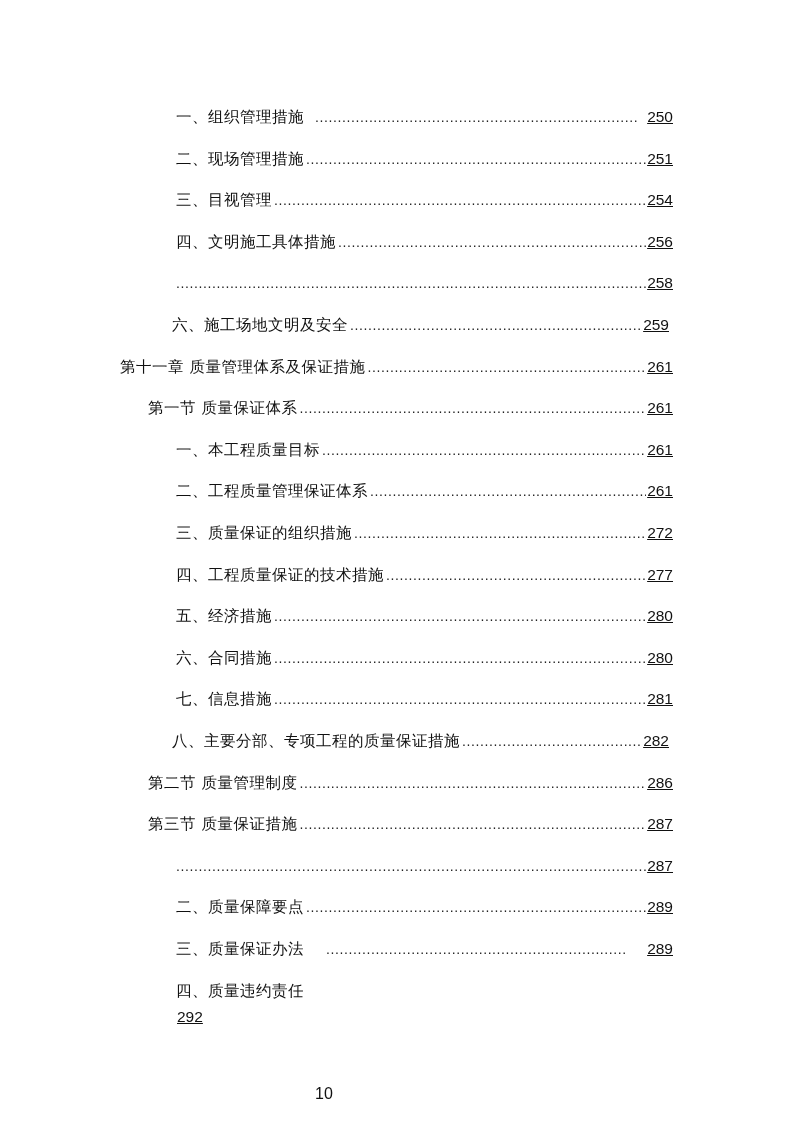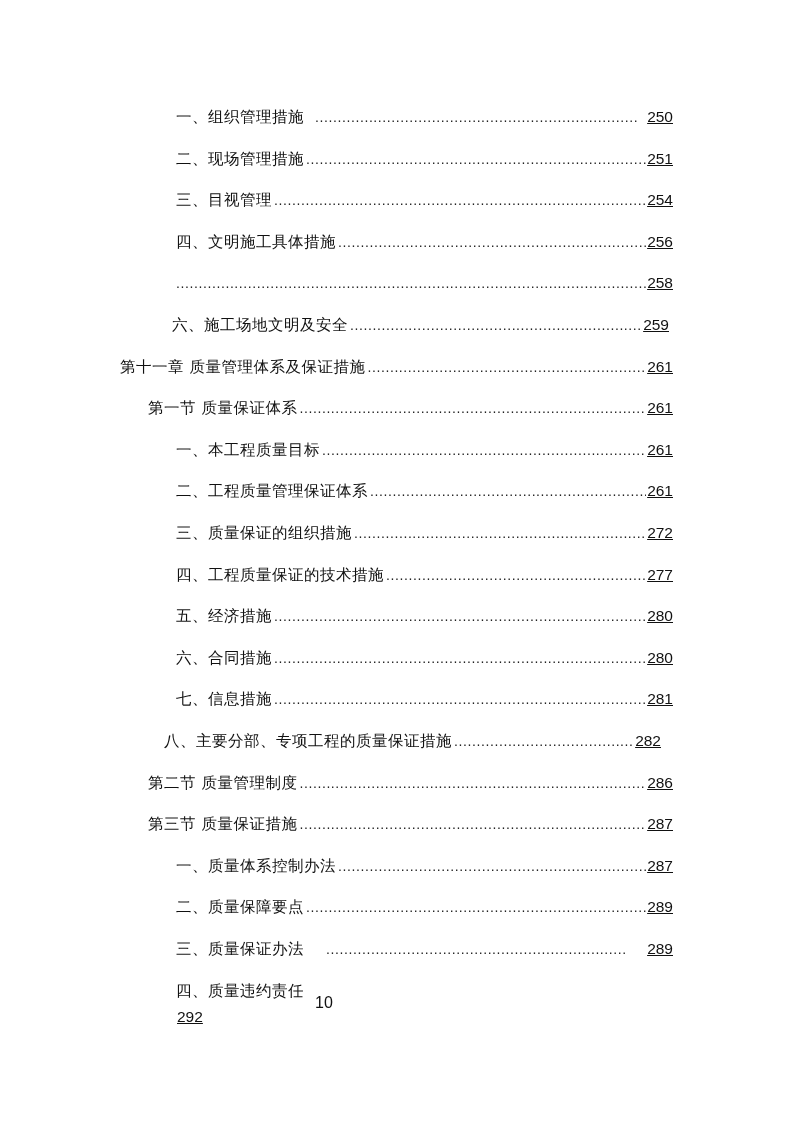--- a/index.html
+++ b/index.html
@@ -6,21 +6,21 @@
   body { width: 793px; height: 1122px; position: relative; overflow: hidden;
          font-family: "DejaVu Sans", "Liberation Sans", sans-serif; color: #111; }
   .toc { position: absolute; left: 0; top: 104px; width: 793px; }
   .row { position: absolute; left: 0; height: 26px; display: flex; align-items: baseline;
          font-size: 15.5px; line-height: 26px; white-space: nowrap; }
   .row .label { flex: 0 0 auto; padding-right: 2px; letter-spacing: 0.5px; }
   .row .leader { flex: 1 1 auto; overflow: hidden; color: #222;
                  font-family: "Liberation Sans", sans-serif; font-size: 14px; letter-spacing: 0.6px; }
   .row .leader::before { content: "........................................................................................................................................................................................................"; }
   .row .page { flex: 0 0 auto; font-family: "Liberation Sans", sans-serif; font-size: 15.5px; padding-left: 1px; text-decoration: underline; }
-  .footer { position: absolute; top: 994px; left: 0; width: 648px; text-align: center;
+  .footer { position: absolute; top: 1085px; left: 0; width: 648px; text-align: center;
             font-family: "Liberation Sans", sans-serif; font-size: 16px; }
 </style>
 </head>
 <body>
 
 <div class="toc">
   <div class="row" style="top:0px;left:176px;width:497px;gap:9px;">
     <span class="label">一、组织管理措施</span>
     <span class="leader"></span>
     <span class="page">250</span>
@@ -87,37 +87,36 @@
   <div class="row" style="top:540.8px;left:176px;width:497px;">
     <span class="label">六、合同措施</span>
     <span class="leader"></span>
     <span class="page">280</span>
   </div>
   <div class="row" style="top:582.4px;left:176px;width:497px;">
     <span class="label">七、信息措施</span>
     <span class="leader"></span>
     <span class="page">281</span>
   </div>
-  <div class="row" style="top:624px;left:164px;width:497px;">
+  <div class="row" style="top:624px;left:172px;width:497px;">
     <span class="label">八、主要分部、专项工程的质量保证措施</span>
     <span class="leader"></span>
     <span class="page">282</span>
   </div>
   <div class="row" style="top:665.6px;left:148px;width:525px;">
     <span class="label">第二节  质量管理制度</span>
     <span class="leader"></span>
     <span class="page">286</span>
   </div>
   <div class="row" style="top:707.2px;left:148px;width:525px;">
     <span class="label">第三节  质量保证措施</span>
     <span class="leader"></span>
     <span class="page">287</span>
   </div>
   <div class="row" style="top:748.8px;left:176px;width:497px;">
-    <span class="label">一、质量体系控制办法</span>
     <span class="leader"></span>
     <span class="page">287</span>
   </div>
   <div class="row" style="top:790.4px;left:176px;width:497px;">
     <span class="label">二、质量保障要点</span>
     <span class="leader"></span>
     <span class="page">289</span>
   </div>
   <div class="row" style="top:832px;left:176px;width:497px;gap:20px;">
     <span class="label">三、质量保证办法</span>

